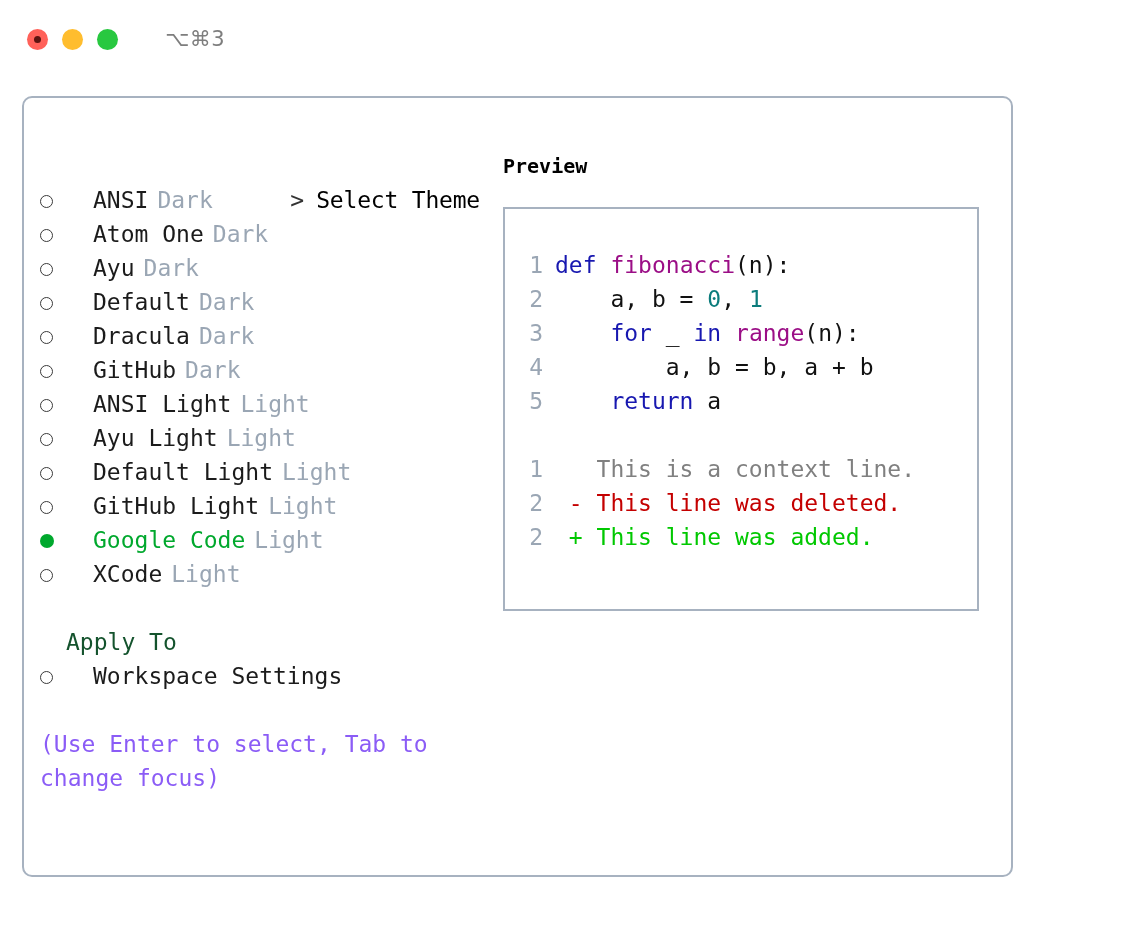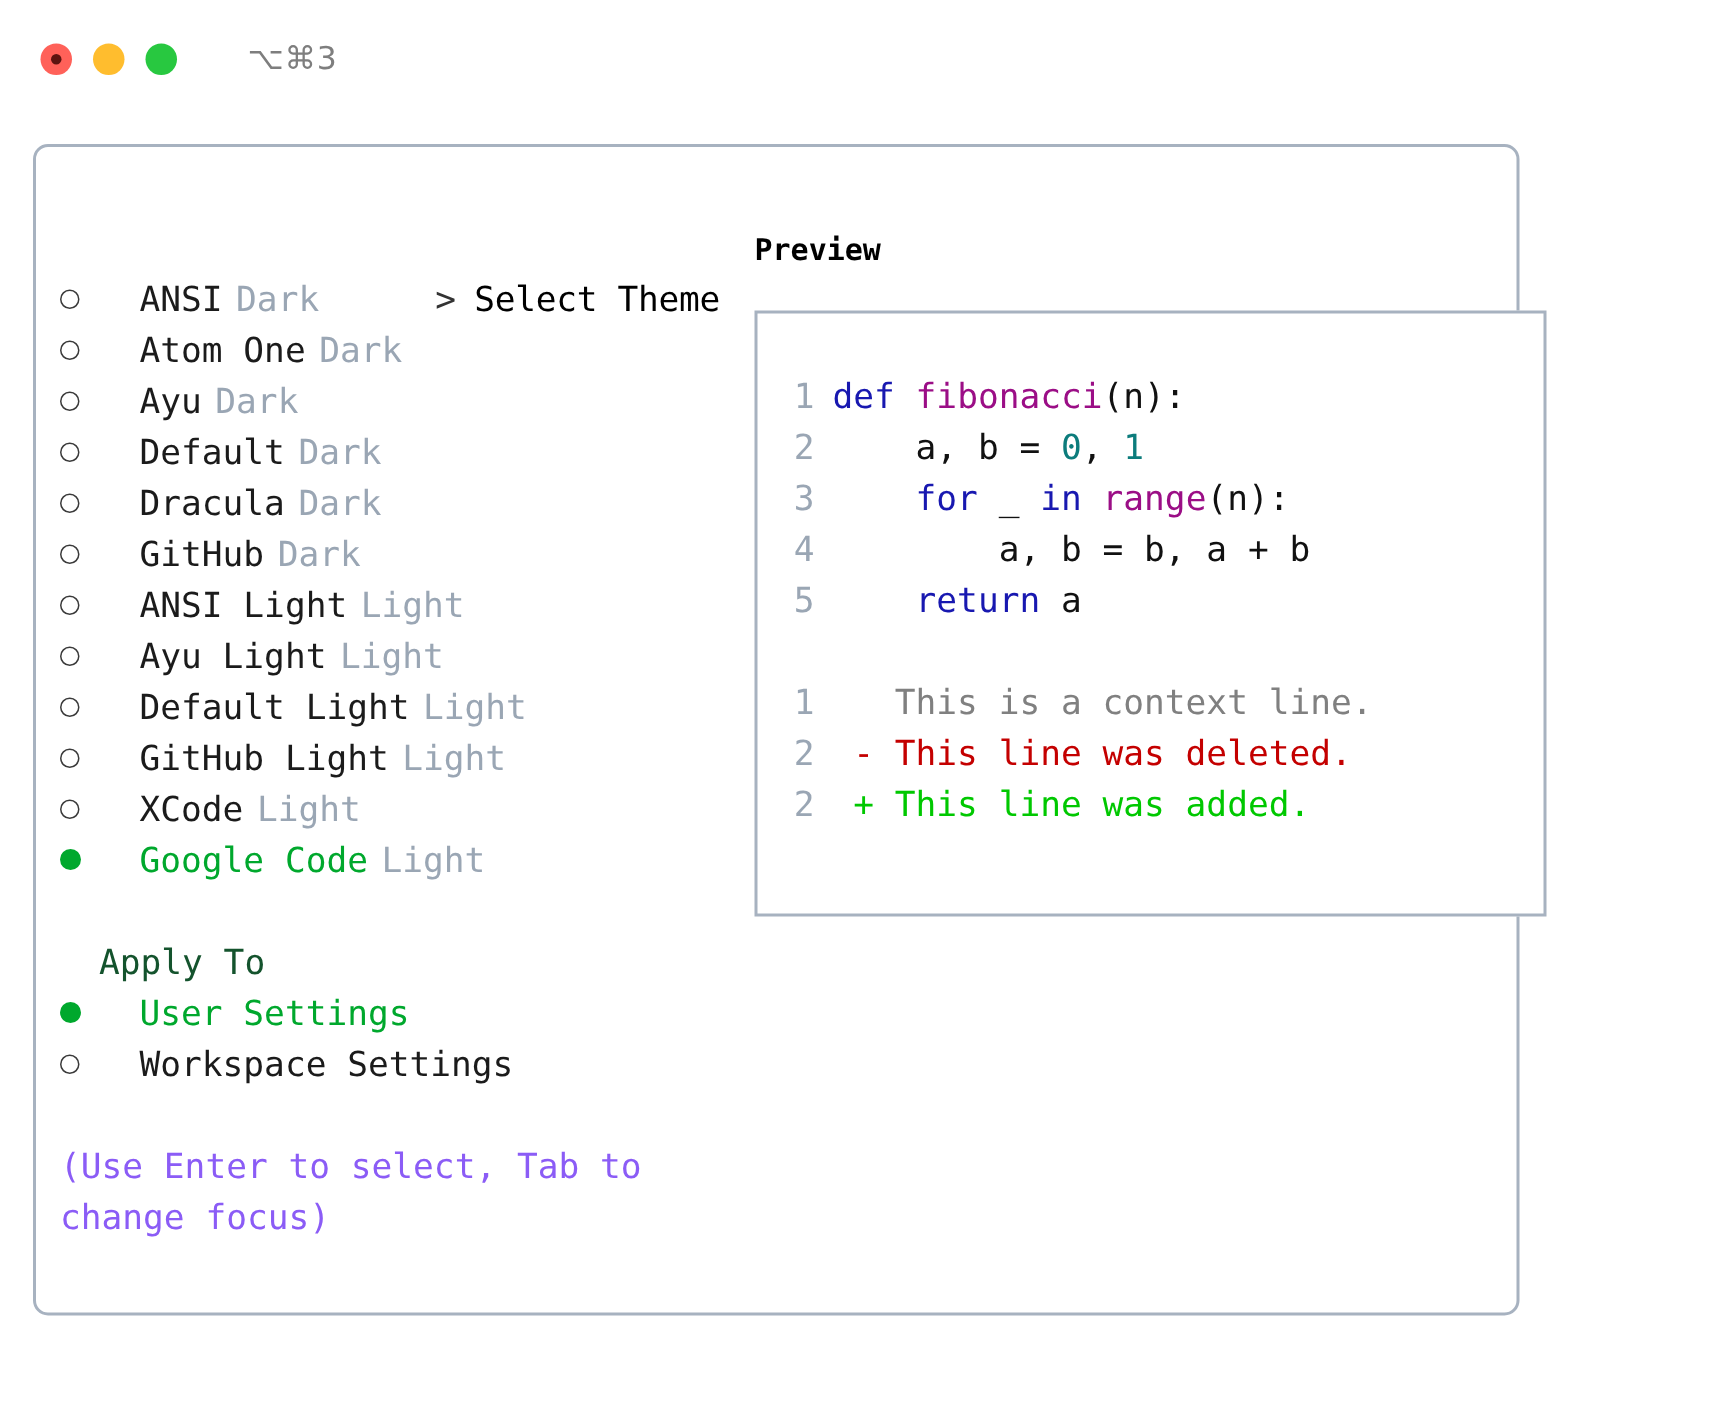--- a/index.html
+++ b/index.html
@@ -178,21 +178,21 @@
   #preview-label {
     font-size: 20px;
     line-height: 34px;
     font-weight: bold;
     color: #000000;
     white-space: pre;
   }
 
   #preview-box {
     margin-top: 24px;
-    width: 528px;
+    width: 476px;
     height: 404px;
     border: 2px solid #a7b2c0;
     box-sizing: border-box;
     background: #ffffff;
     position: relative;
   }
 
   #code-area {
     position: absolute;
     left: 12px;
@@ -251,30 +251,29 @@
             <div class="row"><span class="marker-dot"><span class="bullet-hollow"></span></span><span class="theme-name">ANSI</span><span class="theme-mode">Dark</span></div>
             <div class="row"><span class="marker-dot"><span class="bullet-hollow"></span></span><span class="theme-name">Atom One</span><span class="theme-mode">Dark</span></div>
             <div class="row"><span class="marker-dot"><span class="bullet-hollow"></span></span><span class="theme-name">Ayu</span><span class="theme-mode">Dark</span></div>
             <div class="row"><span class="marker-dot"><span class="bullet-hollow"></span></span><span class="theme-name">Default</span><span class="theme-mode">Dark</span></div>
             <div class="row"><span class="marker-dot"><span class="bullet-hollow"></span></span><span class="theme-name">Dracula</span><span class="theme-mode">Dark</span></div>
             <div class="row"><span class="marker-dot"><span class="bullet-hollow"></span></span><span class="theme-name">GitHub</span><span class="theme-mode">Dark</span></div>
             <div class="row"><span class="marker-dot"><span class="bullet-hollow"></span></span><span class="theme-name">ANSI Light</span><span class="theme-mode">Light</span></div>
             <div class="row"><span class="marker-dot"><span class="bullet-hollow"></span></span><span class="theme-name">Ayu Light</span><span class="theme-mode">Light</span></div>
             <div class="row"><span class="marker-dot"><span class="bullet-hollow"></span></span><span class="theme-name">Default Light</span><span class="theme-mode">Light</span></div>
             <div class="row"><span class="marker-dot"><span class="bullet-hollow"></span></span><span class="theme-name">GitHub Light</span><span class="theme-mode">Light</span></div>
+            <div class="row"><span class="marker-dot"><span class="bullet-filled"></span></span><span class="theme-name selected">Google Code</span><span class="theme-mode">Light</span></div>
             <div class="row"><span class="marker-dot"><span class="bullet-hollow"></span></span><span class="theme-name">XCode</span><span class="theme-mode">Light</span></div>
-            <div class="row"><span class="marker-dot"><span class="bullet-filled"></span></span><span class="theme-name selected">Google Code</span><span class="theme-mode">Light</span></div>
           </div>
 
         <div class="spacer-row"></div>
 
         <div class="apply-heading">Apply To</div>
 
         <div id="apply-list">
-            <div class="row"><span class="marker-dot"><span class="bullet-filled"></span></span><span class="theme-name selected">User Settings</span></div>
             <div class="row"><span class="marker-dot"><span class="bullet-hollow"></span></span><span class="theme-name">Workspace Settings</span></div>
           </div>
 
         <div id="hint">(Use Enter to select, Tab to change focus)</div>
       </div>
 
       <div id="preview-column">
         <div id="preview-label">Preview</div>
         <div id="preview-box">
           <div id="code-area">

